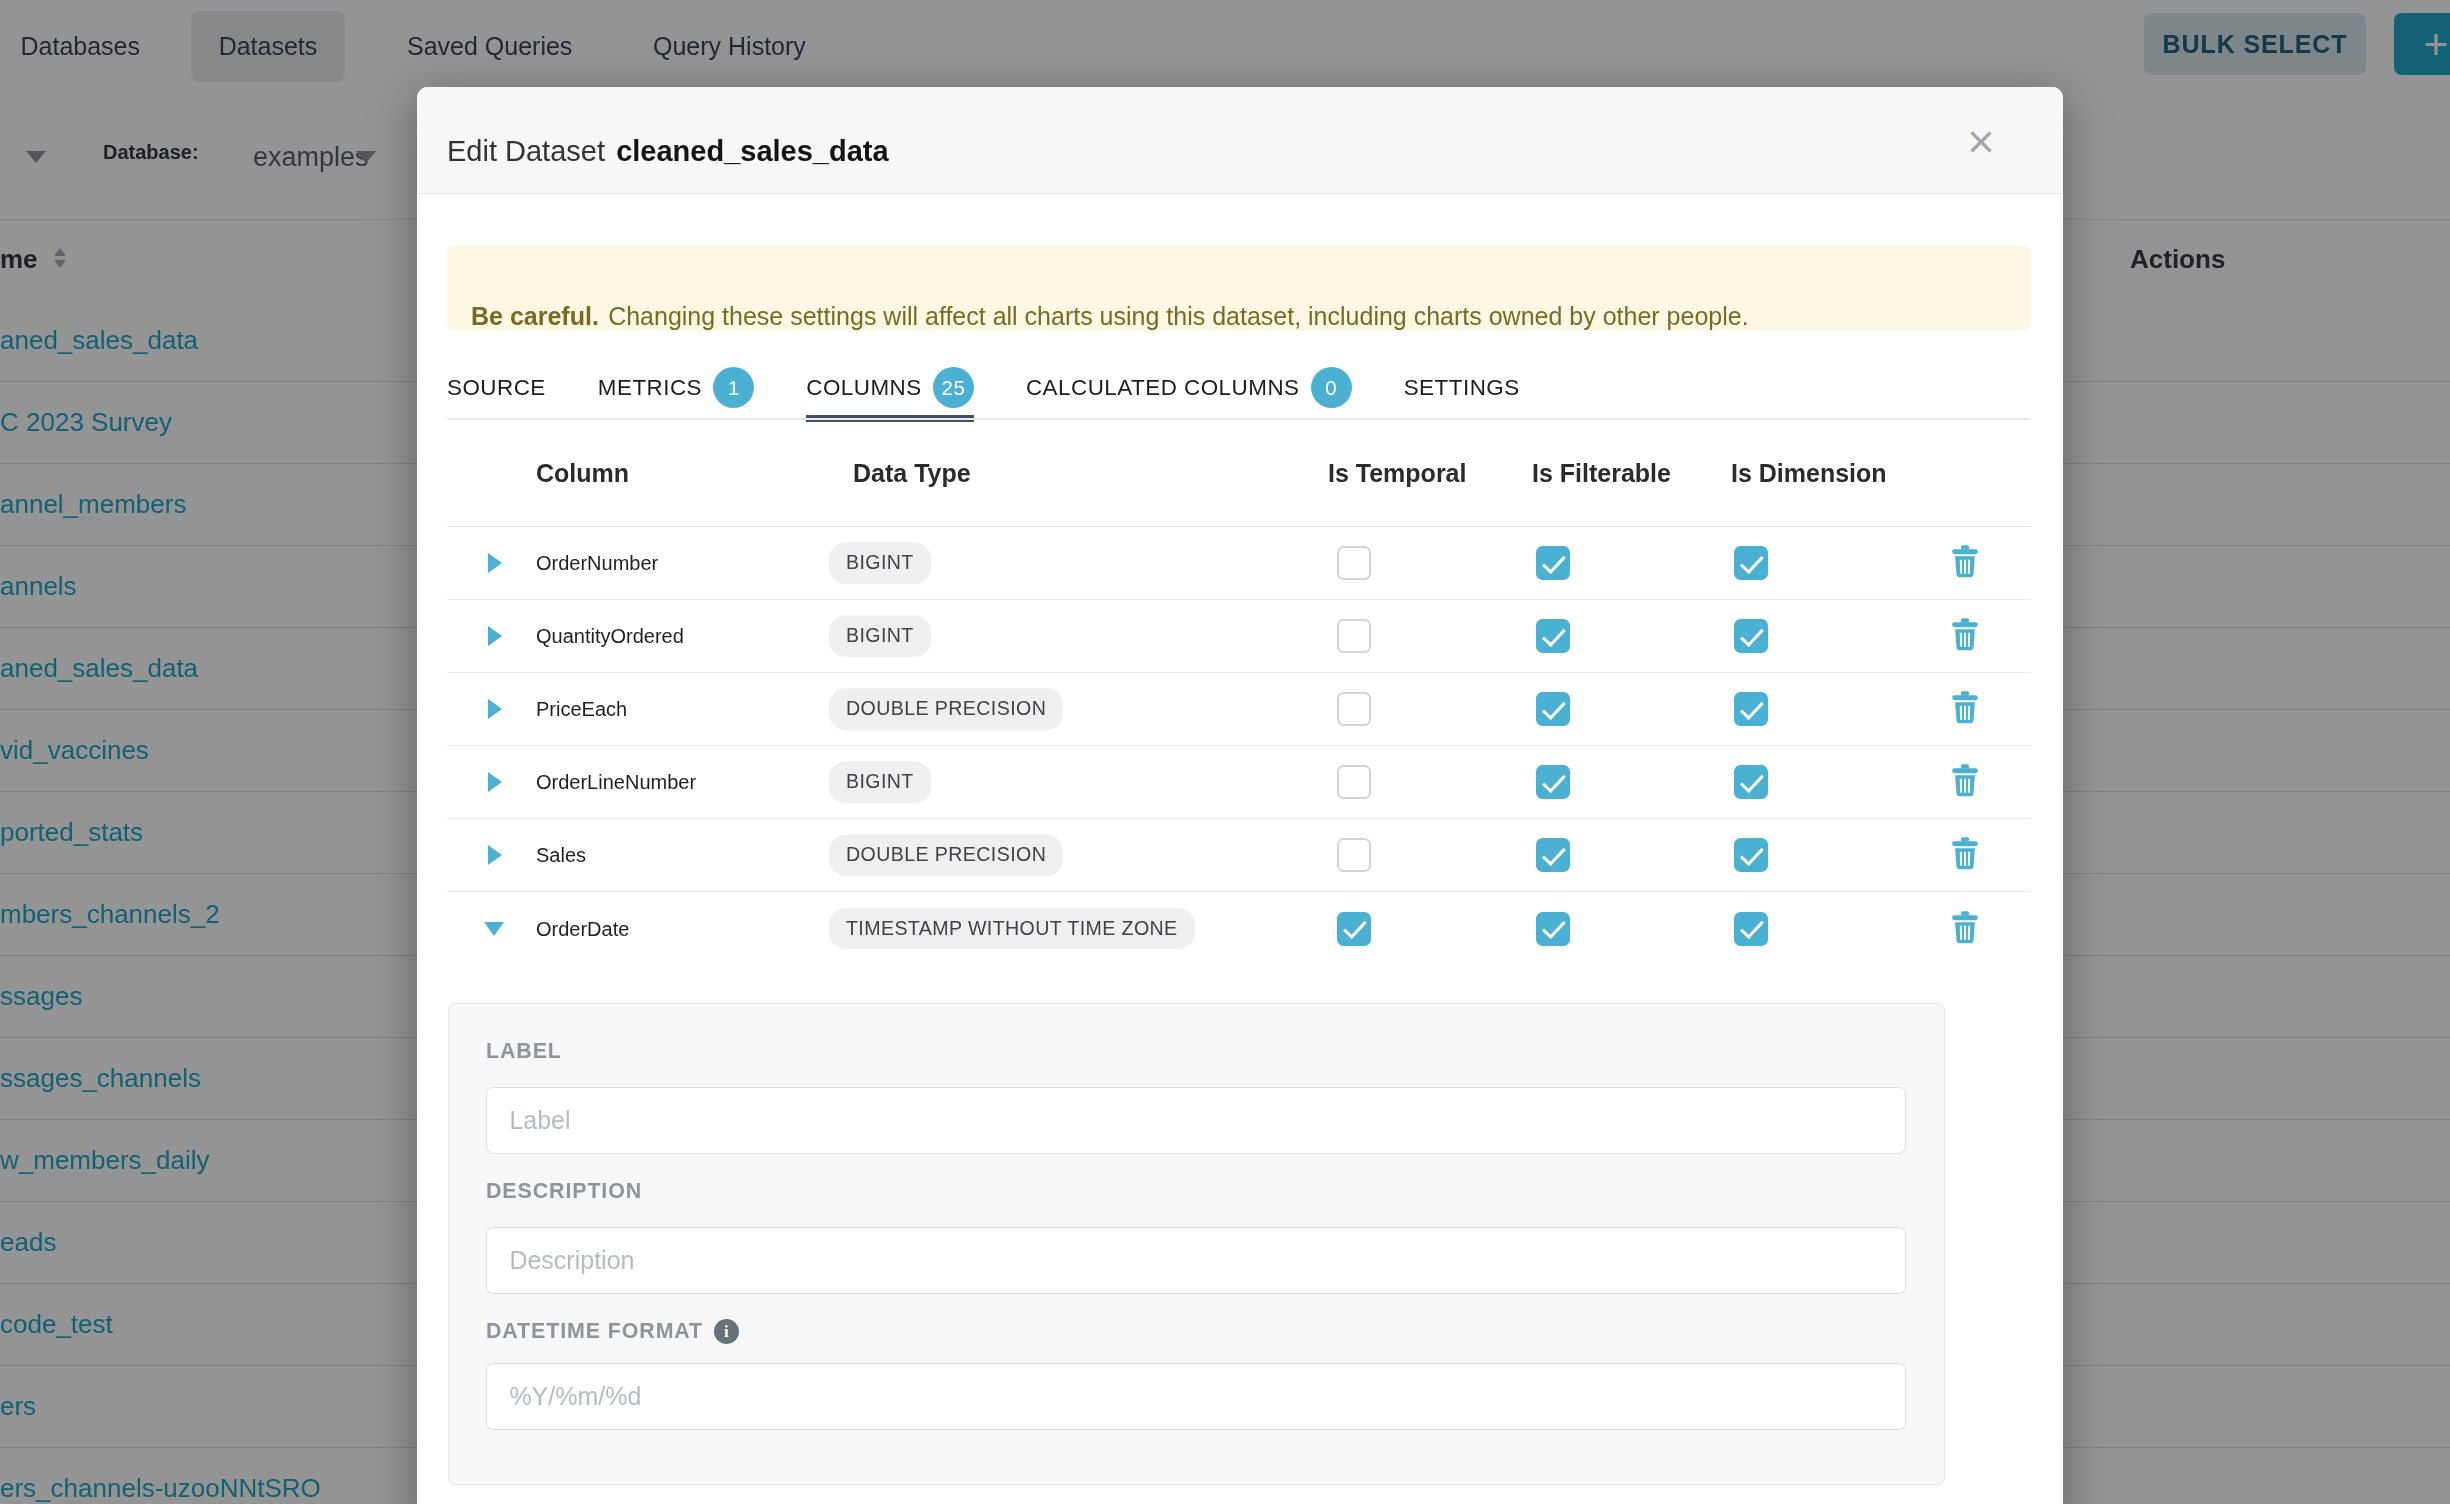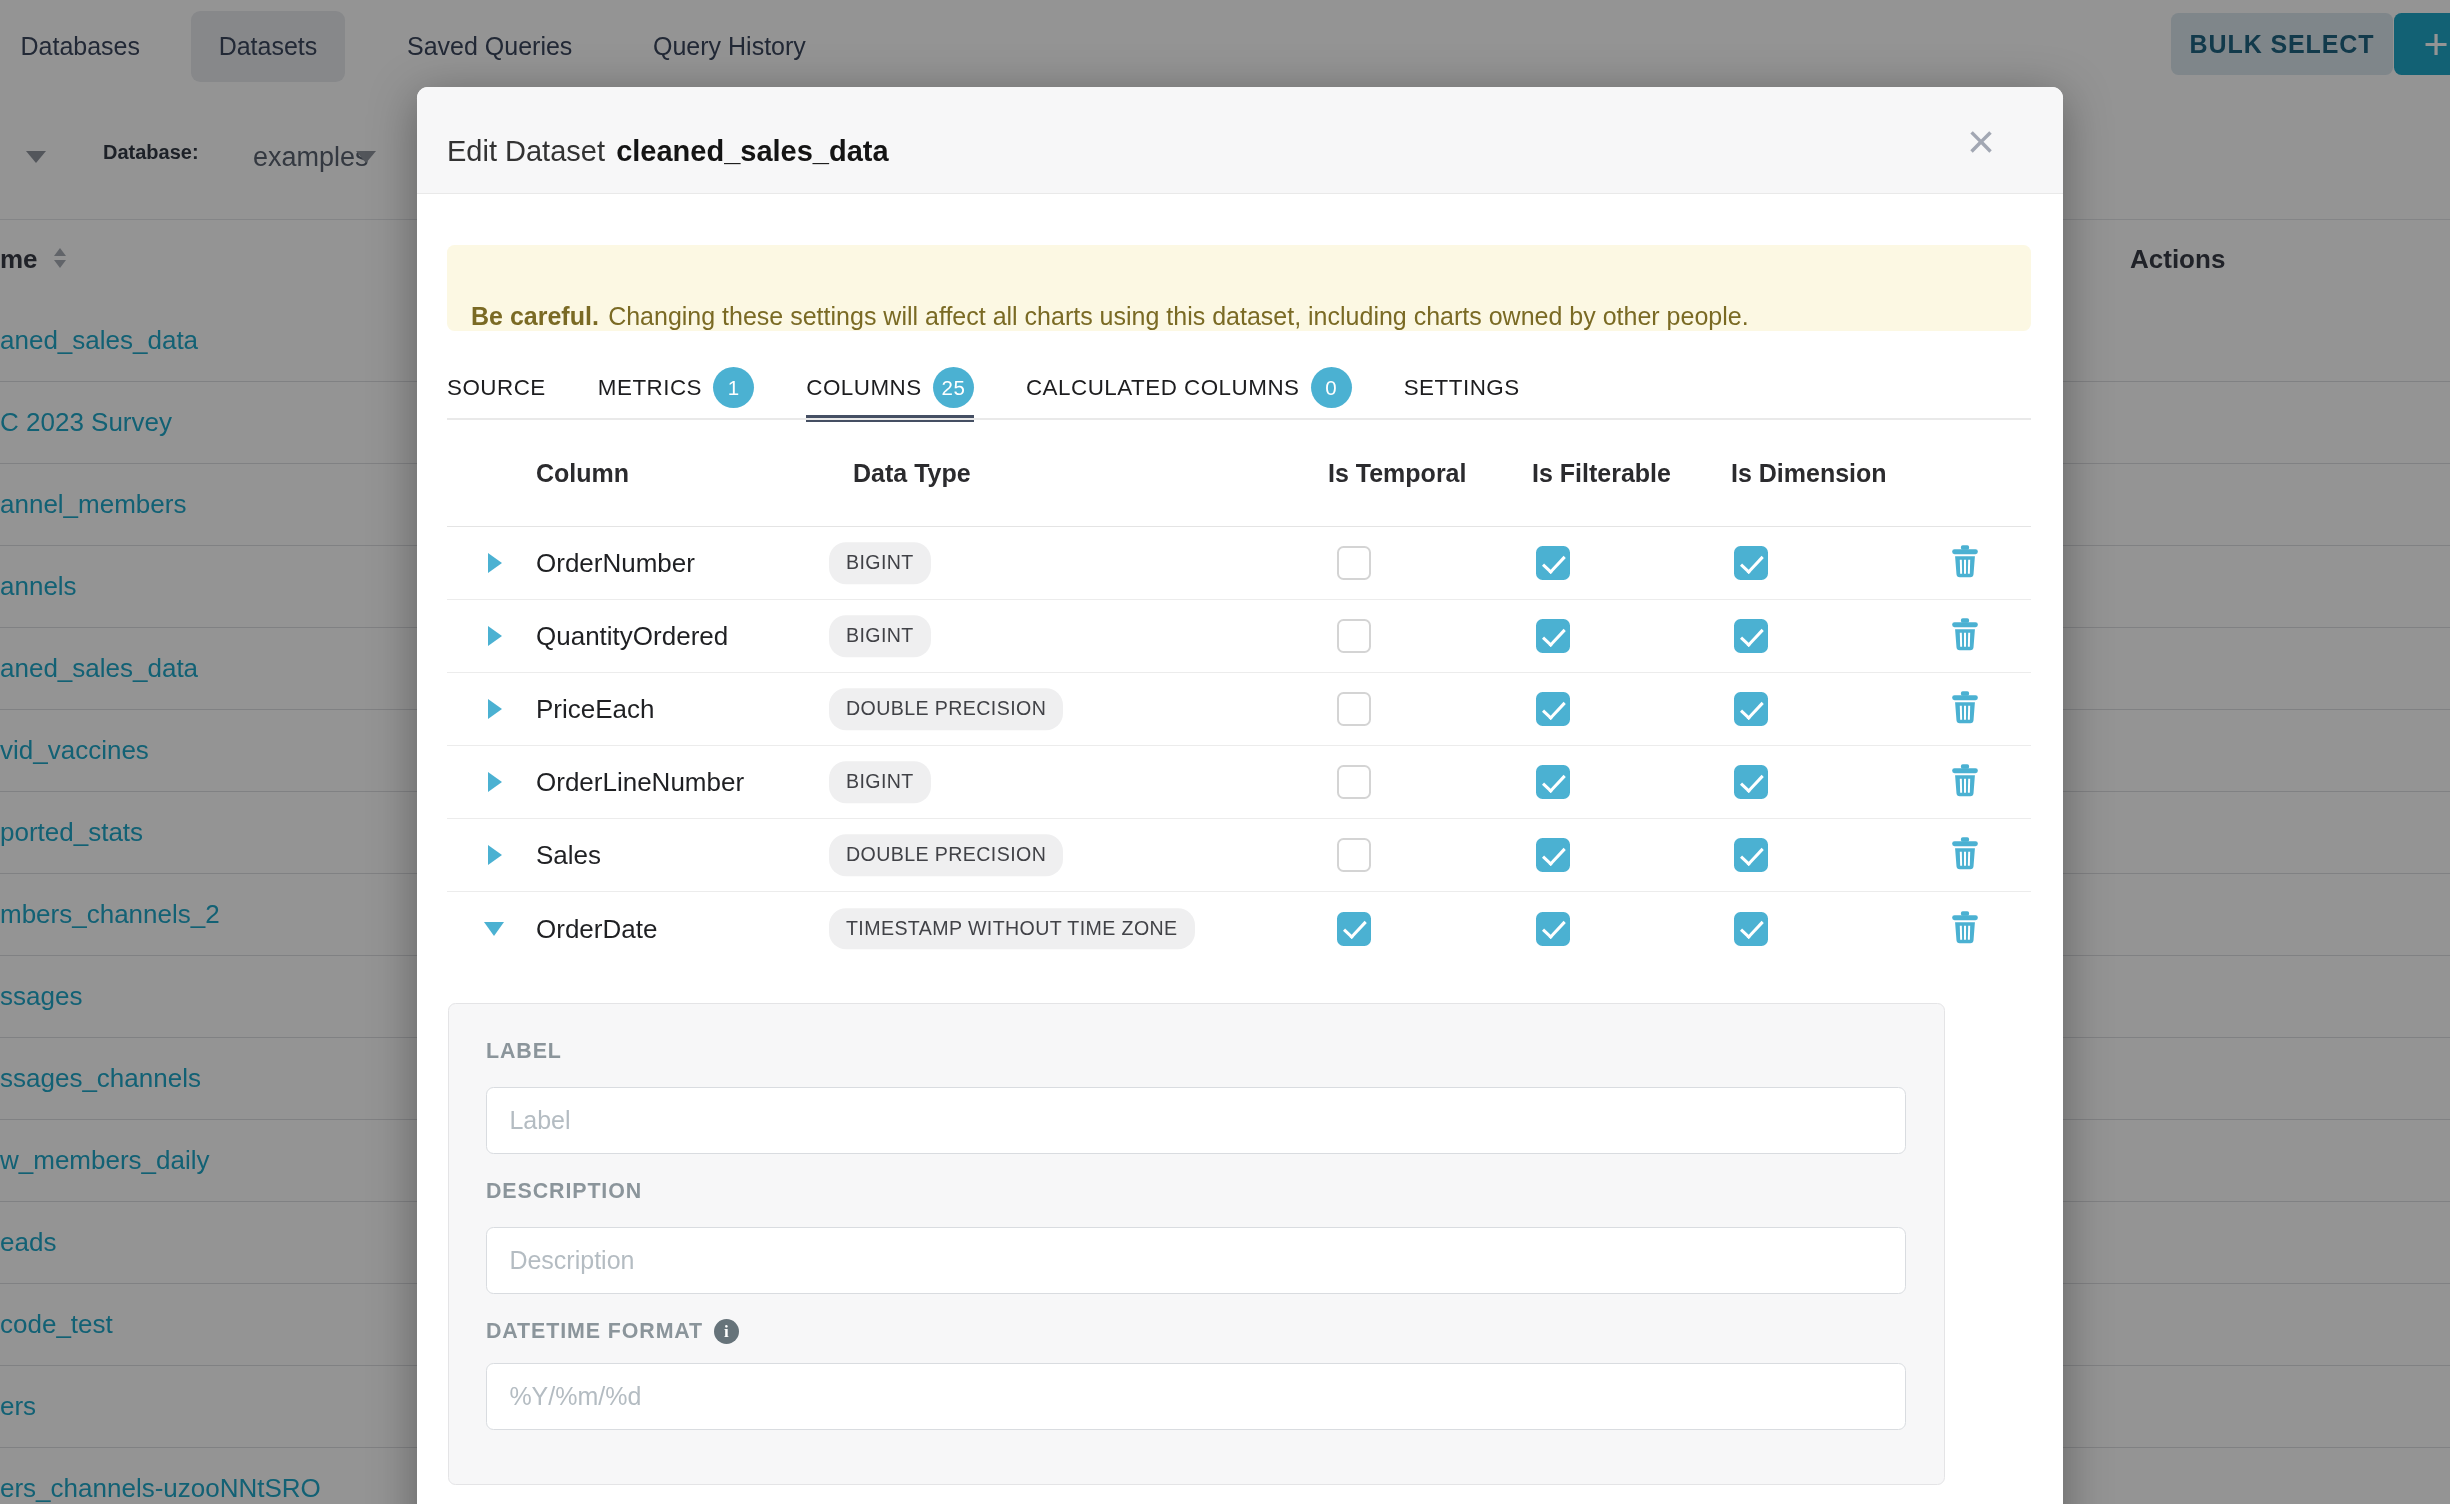--- a/index.html
+++ b/index.html
@@ -4,21 +4,21 @@
 <style>
   * { margin:0; padding:0; box-sizing:border-box; }
   html,body { width:2450px; height:1505px; }
   body { font-family:"Liberation Sans", sans-serif; background:#fff; overflow:hidden; }
   .page { position:relative; width:2450px; height:1505px; background:#fff; overflow:hidden; }
 
   
   .topnav { position:absolute; left:0; top:0; width:2450px; height:93px; background:#fff; }
   .nav-item { position:absolute; top:0; height:93px; display:flex; align-items:center; font-size:25px; color:#3c475e; cursor:pointer; }
   .nav-pill { position:absolute; top:11.2px; height:71px; border-radius:9.3px; background:#e8eaee; display:flex; align-items:center; justify-content:center; font-size:25px; color:#3c475e; }
-  .bulk-btn { position:absolute; left:2144px; top:13px; width:222px; height:62px; border-radius:7.5px; background:#dbe7ee; color:#1f6482; font-size:25px; font-weight:bold; letter-spacing:0.9px; display:flex; align-items:center; justify-content:center;margin-left:27px; }
+  .bulk-btn { position:absolute; left:2144px; top:13px; width:222px; height:62px; border-radius:7.5px; background:#dbe7ee; color:#1f6482; font-size:25px; font-weight:bold; letter-spacing:0.9px; display:flex; align-items:center; justify-content:center; }
   .plus-btn { position:absolute; left:2394px; top:13px; width:84px; height:62px; border-radius:7.5px; background:#20a7c9; color:#fff; font-size:43px; display:flex; align-items:center; justify-content:center; }
 
   .filterbar { position:absolute; left:0; top:93px; width:2450px; height:127px; background:#fff; border-bottom:1.9px solid #e4e6e9; }
   .caret-down-sm { width:0; height:0; border-left:10.3px solid transparent; border-right:10.3px solid transparent; border-top:12px solid #8f959e; position:absolute; }
   .db-label { position:absolute; left:103px; top:48px; font-size:20px; font-weight:bold; color:#333a45; }
   .db-value { position:absolute; left:239px; top:49px; font-size:27px; color:#5a6270; }
 
   .bg-header-name { position:absolute; left:0; top:244px; font-size:26px; font-weight:bold; color:#383c46; }
   .bg-header-actions { position:absolute; left:2130px; top:244px; font-size:26px; font-weight:bold; color:#383c46; }
   .sort-icon { position:absolute; left:54px; top:248px; display:flex; flex-direction:column; gap:3.7px; align-items:center; }
@@ -49,21 +49,21 @@
   .tab.active::after { content:""; position:absolute; left:0; right:0; bottom:-1.9px; height:6.5px; background:#454f63; }
 
   .cols-header { position:absolute; left:30px; right:32px; top:333px; height:107px; border-bottom:1.9px solid #e4e4e4; }
   .cols-header span { position:absolute; top:50%; transform:translateY(-50%); font-size:25px; font-weight:bold; color:#2b2b2e; }
 
   #col-rows { position:absolute; left:30px; right:32px; top:440px; }
   .col-row { position:relative; height:73px; border-bottom:1.9px solid #ececec; }
   .col-row.last { border-bottom:none; }
   .caret-right { position:absolute; left:41px; top:50%; transform:translateY(-50%); width:0; height:0; border-top:10.3px solid transparent; border-bottom:10.3px solid transparent; border-left:14px solid #4bb1d2; cursor:pointer; }
   .caret-exp-down { position:absolute; left:37px; top:50%; transform:translateY(-50%); width:0; height:0; border-left:10.3px solid transparent; border-right:10.3px solid transparent; border-top:14px solid #4bb1d2; cursor:pointer; }
-  .col-name { position:absolute; left:89px; top:50%; transform:translateY(-50%); font-size:26px; color:#1f2023; }
+  .col-name { position:absolute; left:89px; top:50%; transform:translateY(-50%); font-size:20px; color:#1f2023; }
   .type-pill { position:absolute; left:382px; top:50%; transform:translateY(-50%); background:#efeff0; border-radius:17px; padding:9.3px 17px; font-size:19.6px; letter-spacing:0.4px; color:#414247; white-space:nowrap; }
   .cb { position:absolute; top:50%; transform:translateY(-50%); width:34px; height:34px; border-radius:6.5px; background:#fff; border:2.8px solid #d4d4d4; cursor:pointer; }
   .cb.checked { background:#4bb1d2; border-color:#4bb1d2; }
   .cb.checked::after { content:""; position:absolute; left:10.3px; top:2.8px; width:9.3px; height:18.6px; border:solid #fff; border-width:0 3.7px 3.7px 0; transform:rotate(43deg); }
   .cb.c-temporal { left:890px; } .cb.c-filterable { left:1089px; } .cb.c-dimension { left:1287px; }
   .trash { position:absolute; left:1504px; top:50%; transform:translateY(-50%); cursor:pointer; }
 
   .exp-panel { position:absolute; left:31px; top:916px; width:1497px; height:482px; background:#f7f7f8; border:1.9px solid #e4e4e6; border-radius:7.5px; }
   .fld-label { position:absolute; left:37px; font-size:21.4px; font-weight:bold; letter-spacing:0.9px; color:#8b959b; display:flex; align-items:center; gap:11.2px; }
   .info-dot { width:25px; height:25px; border-radius:50%; background:#66737a; color:#fff; font-size:17px; font-weight:bold; display:flex; align-items:center; justify-content:center; cursor:pointer; font-family:"Liberation Serif", serif; }

